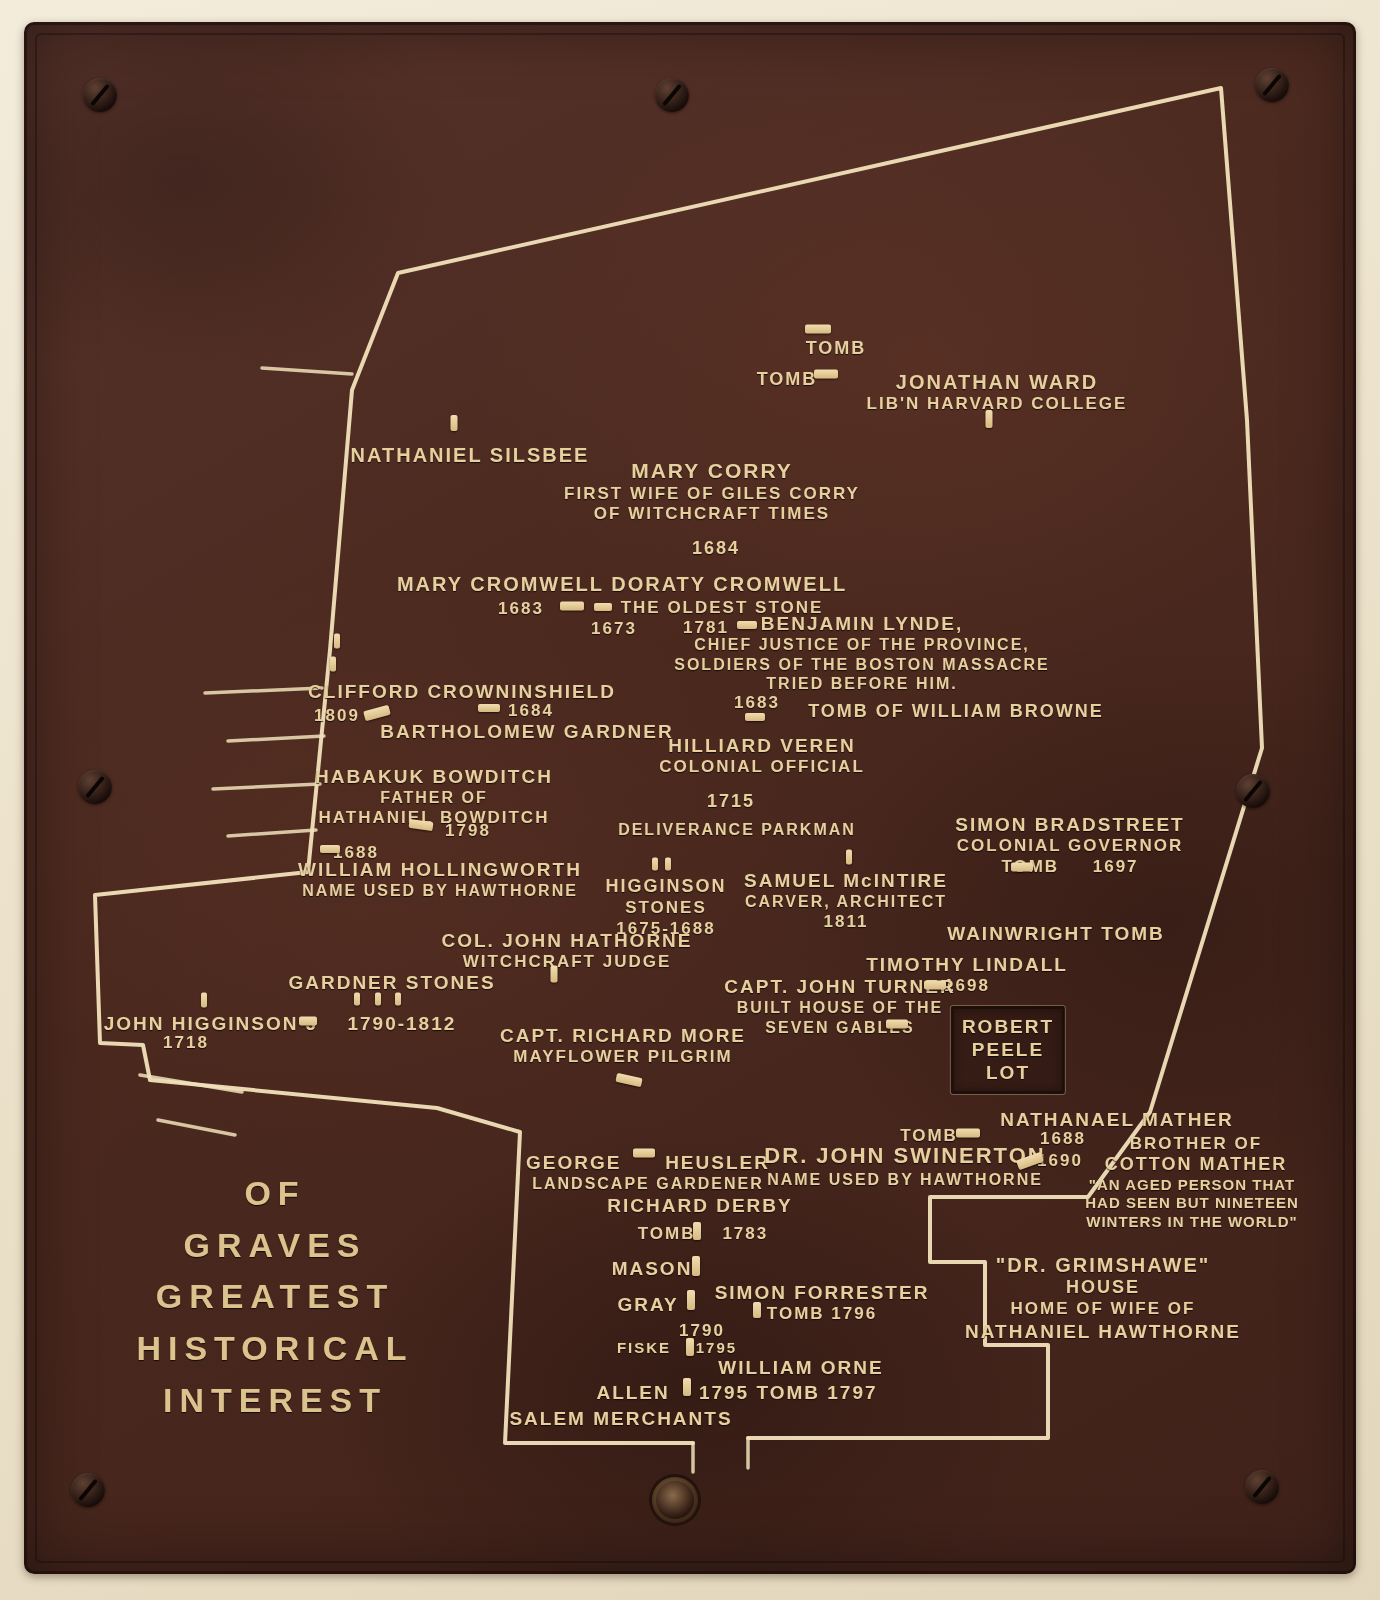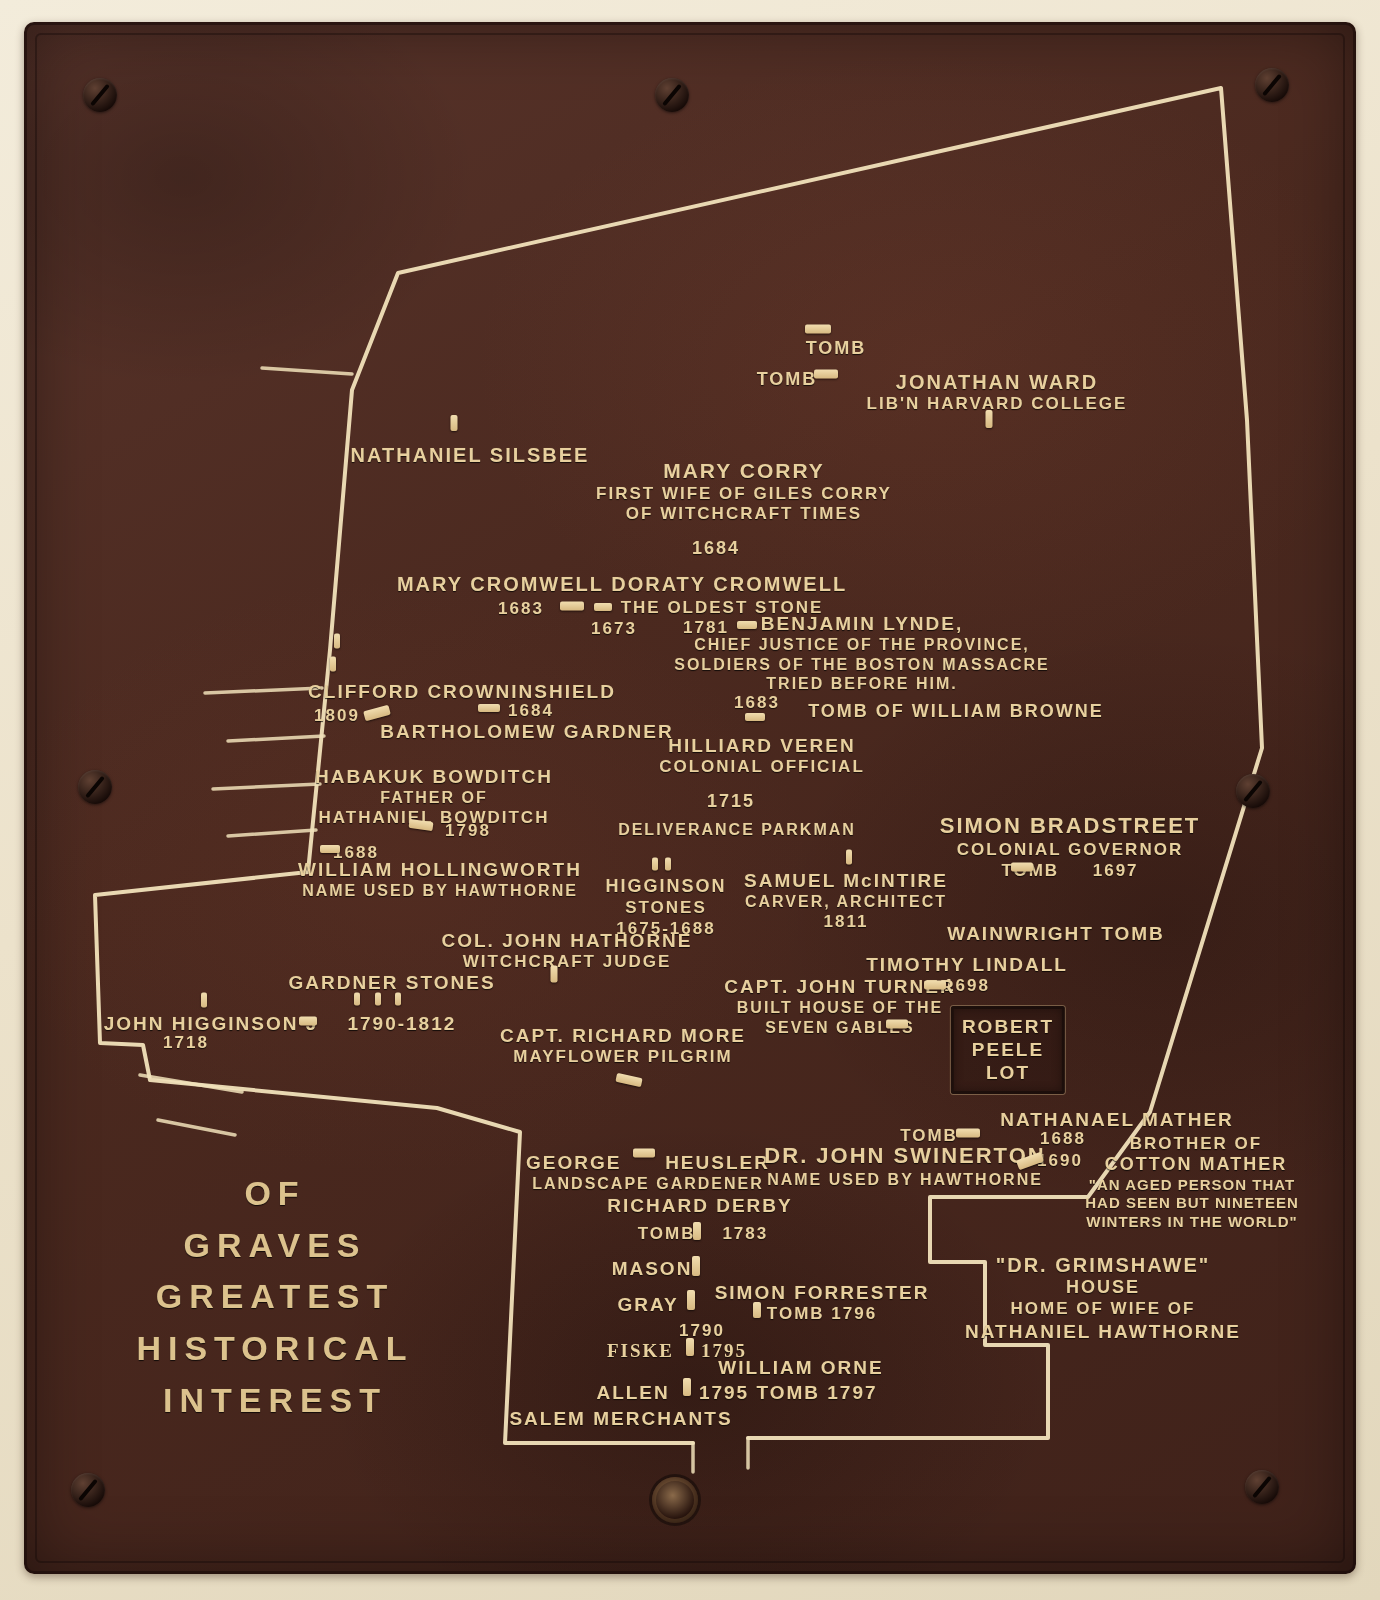--- a/index.html
+++ b/index.html
@@ -113,21 +113,21 @@
       <div class="label" style="left: 787px; top: 369px;">
         <div class="ln" style="font-size: 18px;">TOMB</div>
       </div>
       <div class="label" style="left: 997px; top: 370px;">
         <div class="ln" style="font-size: 20px;">JONATHAN WARD</div>
         <div class="ln" style="font-size: 17px;">LIB'N HARVARD COLLEGE</div>
       </div>
       <div class="label" style="left: 470px; top: 443px;">
         <div class="ln" style="font-size: 20px;">NATHANIEL SILSBEE</div>
       </div>
-      <div class="label" style="left: 712px; top: 458px; margin-left: 32px;">
+      <div class="label" style="left: 712px; top: 458px;">
         <div class="ln" style="font-size: 21px;">MARY CORRY</div>
         <div class="ln" style="font-size: 17px;">FIRST WIFE OF GILES CORRY</div>
         <div class="ln" style="font-size: 17px;">OF WITCHCRAFT TIMES</div>
       </div>
       <div class="label" style="left: 716px; top: 538px;">
         <div class="ln" style="font-size: 18px;">1684</div>
       </div>
       <div class="label" style="left: 622px; top: 572px;">
         <div class="ln" style="font-size: 20px;">MARY CROMWELL DORATY CROMWELL</div>
       </div>
@@ -179,21 +179,21 @@
       <div class="label" style="left: 468px; top: 821px;">
         <div class="ln" style="font-size: 17px;">1798</div>
       </div>
       <div class="label" style="left: 731px; top: 791px;">
         <div class="ln" style="font-size: 18px;">1715</div>
       </div>
       <div class="label" style="left: 737px; top: 820px;">
         <div class="ln" style="font-size: 16px;">DELIVERANCE PARKMAN</div>
       </div>
       <div class="label" style="left: 1070px; top: 813px;">
-        <div class="ln" style="font-size: 22px; text-align: right;">SIMON BRADSTREET</div>
+        <div class="ln" style="font-size: 19px; text-align: right;">SIMON BRADSTREET</div>
         <div class="ln" style="font-size: 17px;">COLONIAL GOVERNOR</div>
         <div class="ln" style="font-size: 17px;">TOMB     1697</div>
       </div>
       <div class="label" style="left: 356px; top: 843px;">
         <div class="ln" style="font-size: 17px;">1688</div>
       </div>
       <div class="label" style="left: 440px; top: 858px;">
         <div class="ln" style="font-size: 19px;">WILLIAM HOLLINGWORTH</div>
         <div class="ln" style="font-size: 16px;">NAME USED BY HAWTHORNE</div>
       </div>
@@ -285,21 +285,21 @@
         <div class="ln" style="font-size: 19px;">GRAY</div>
       </div>
       <div class="label" style="left: 822px; top: 1281px;">
         <div class="ln" style="font-size: 19px;">SIMON FORRESTER</div>
         <div class="ln" style="font-size: 17px;">TOMB 1796</div>
       </div>
       <div class="label" style="left: 702px; top: 1321px;">
         <div class="ln" style="font-size: 17px;">1790</div>
       </div>
       <div class="label" style="left: 677px; top: 1339px;">
-        <div class="ln" style="font-size: 19px; font-family: Liberation Serif, serif;">FISKE    1795</div>
+        <div class="ln" style="font-size: 15px;">FISKE    1795</div>
       </div>
       <div class="label" style="left: 801px; top: 1356px;">
         <div class="ln" style="font-size: 19px;">WILLIAM ORNE</div>
       </div>
       <div class="label" style="left: 737px; top: 1381px;">
         <div class="ln" style="font-size: 19px;">ALLEN    1795 TOMB 1797</div>
       </div>
       <div class="label" style="left: 621px; top: 1407px;">
         <div class="ln" style="font-size: 19px;">SALEM MERCHANTS</div>
       </div>

